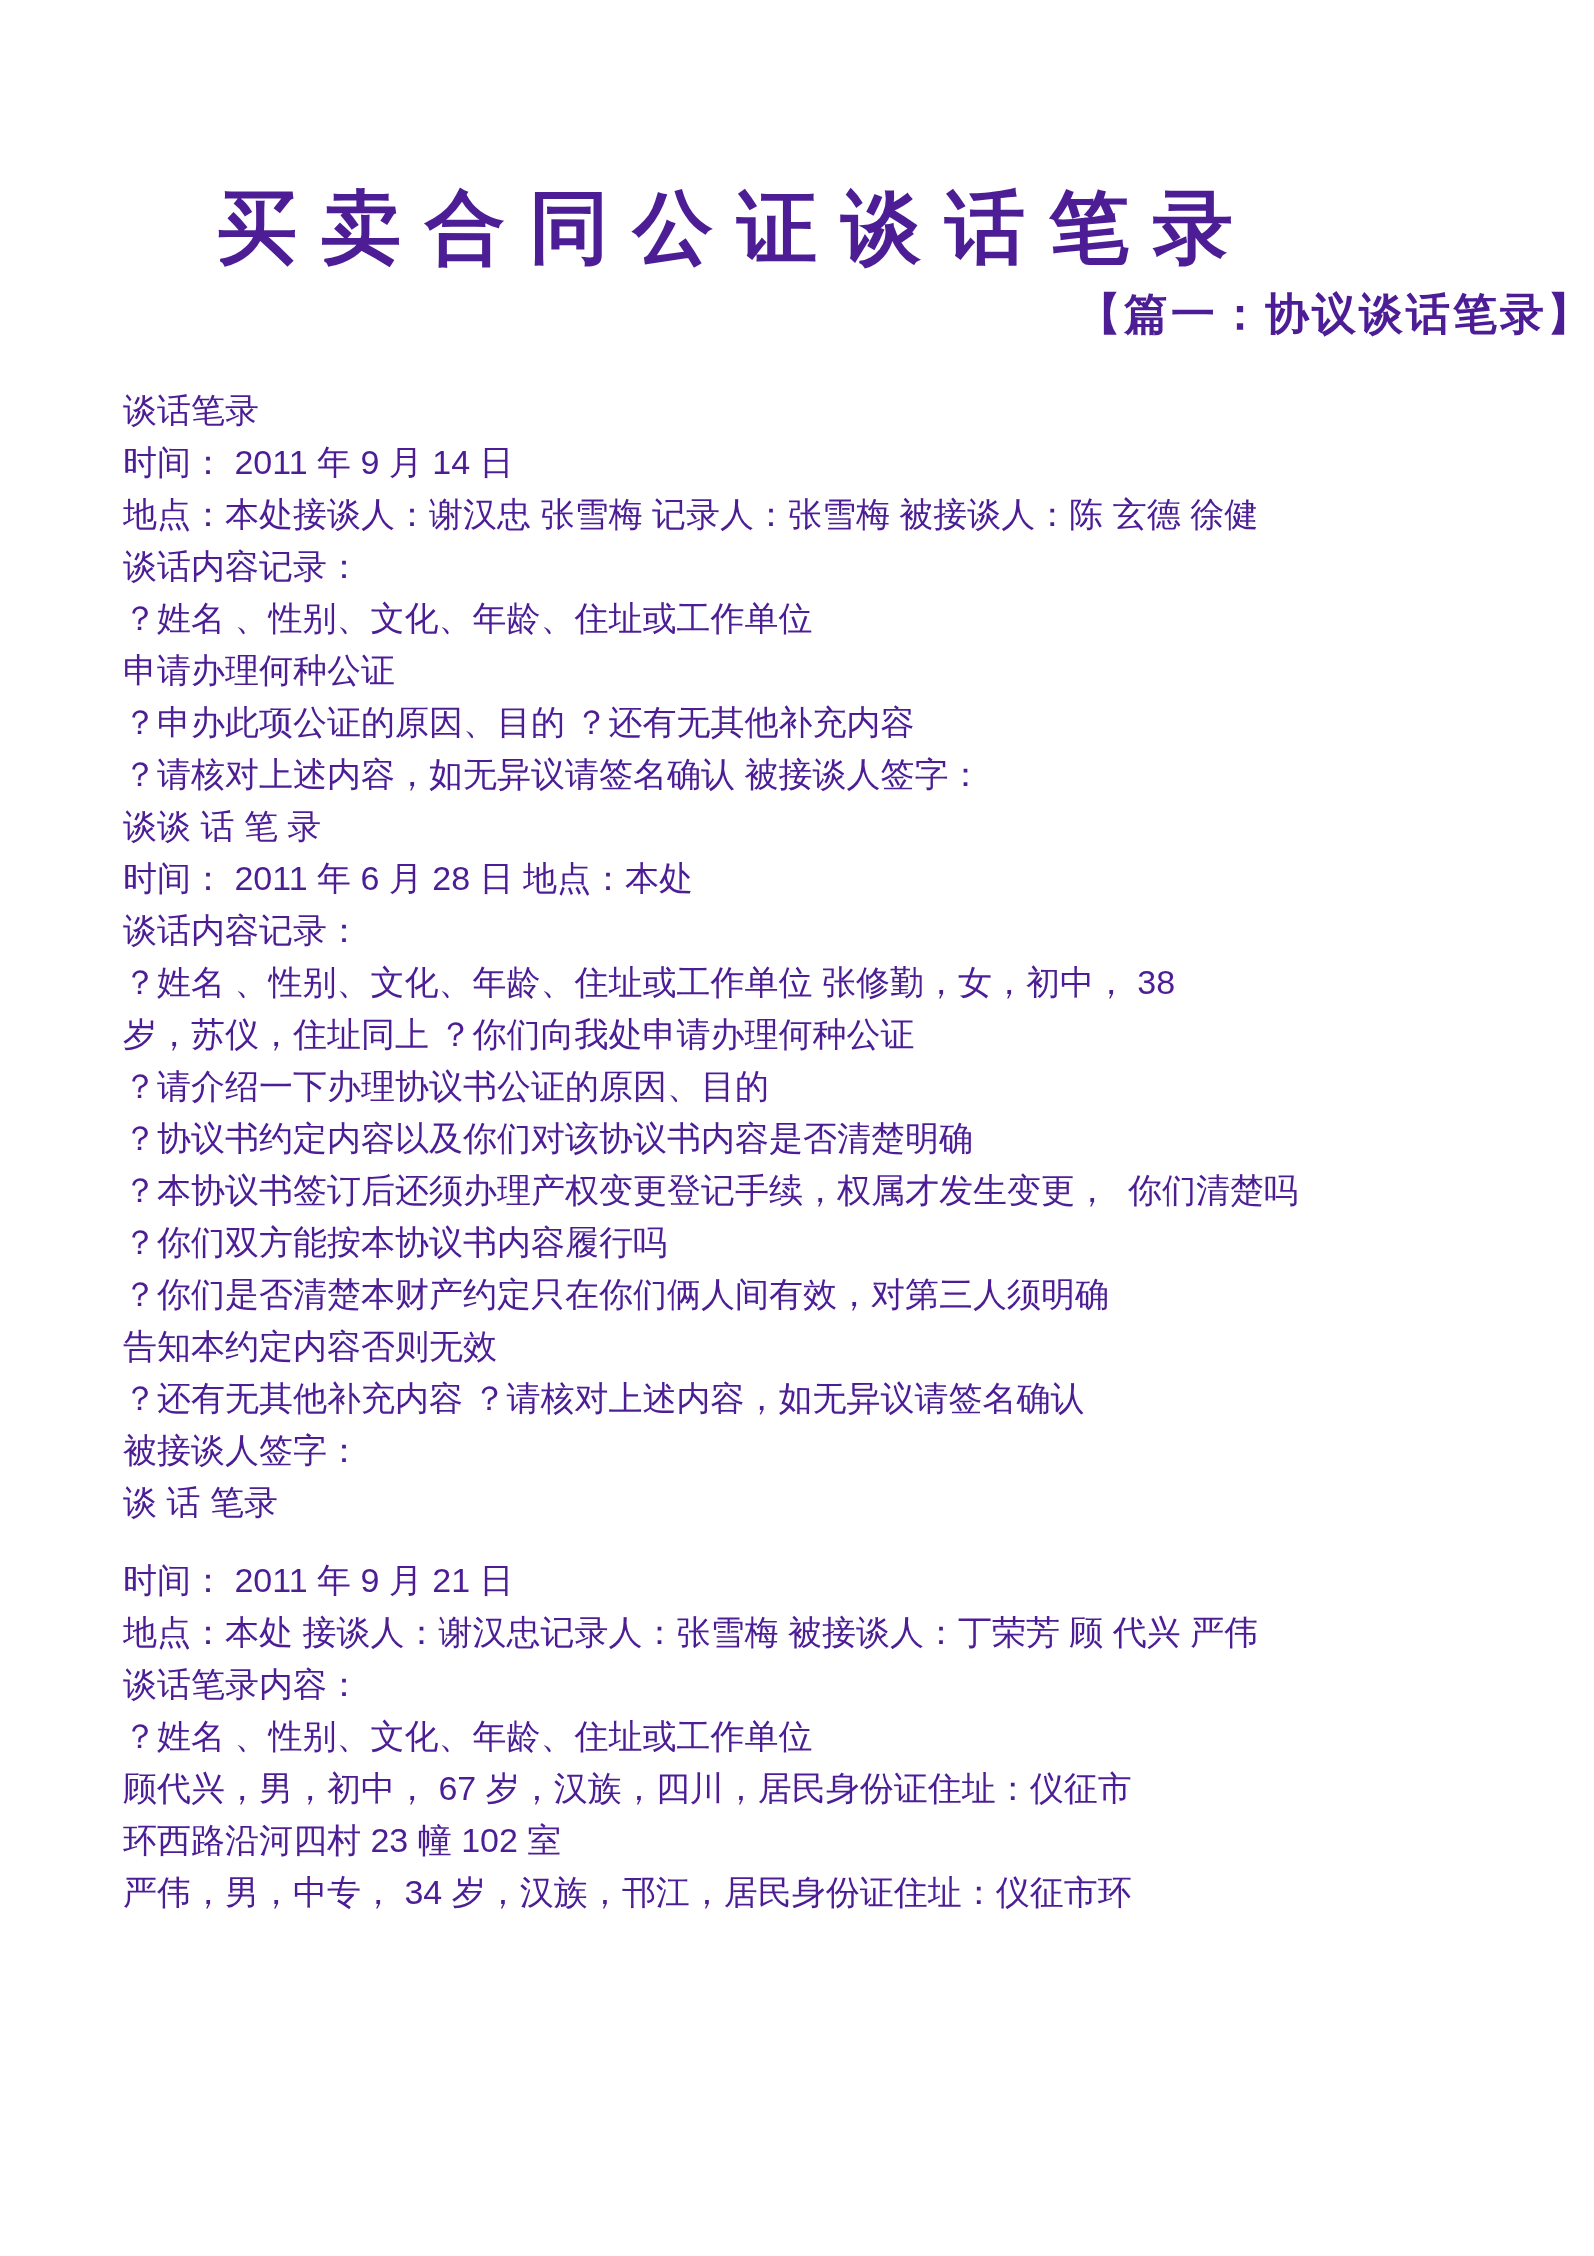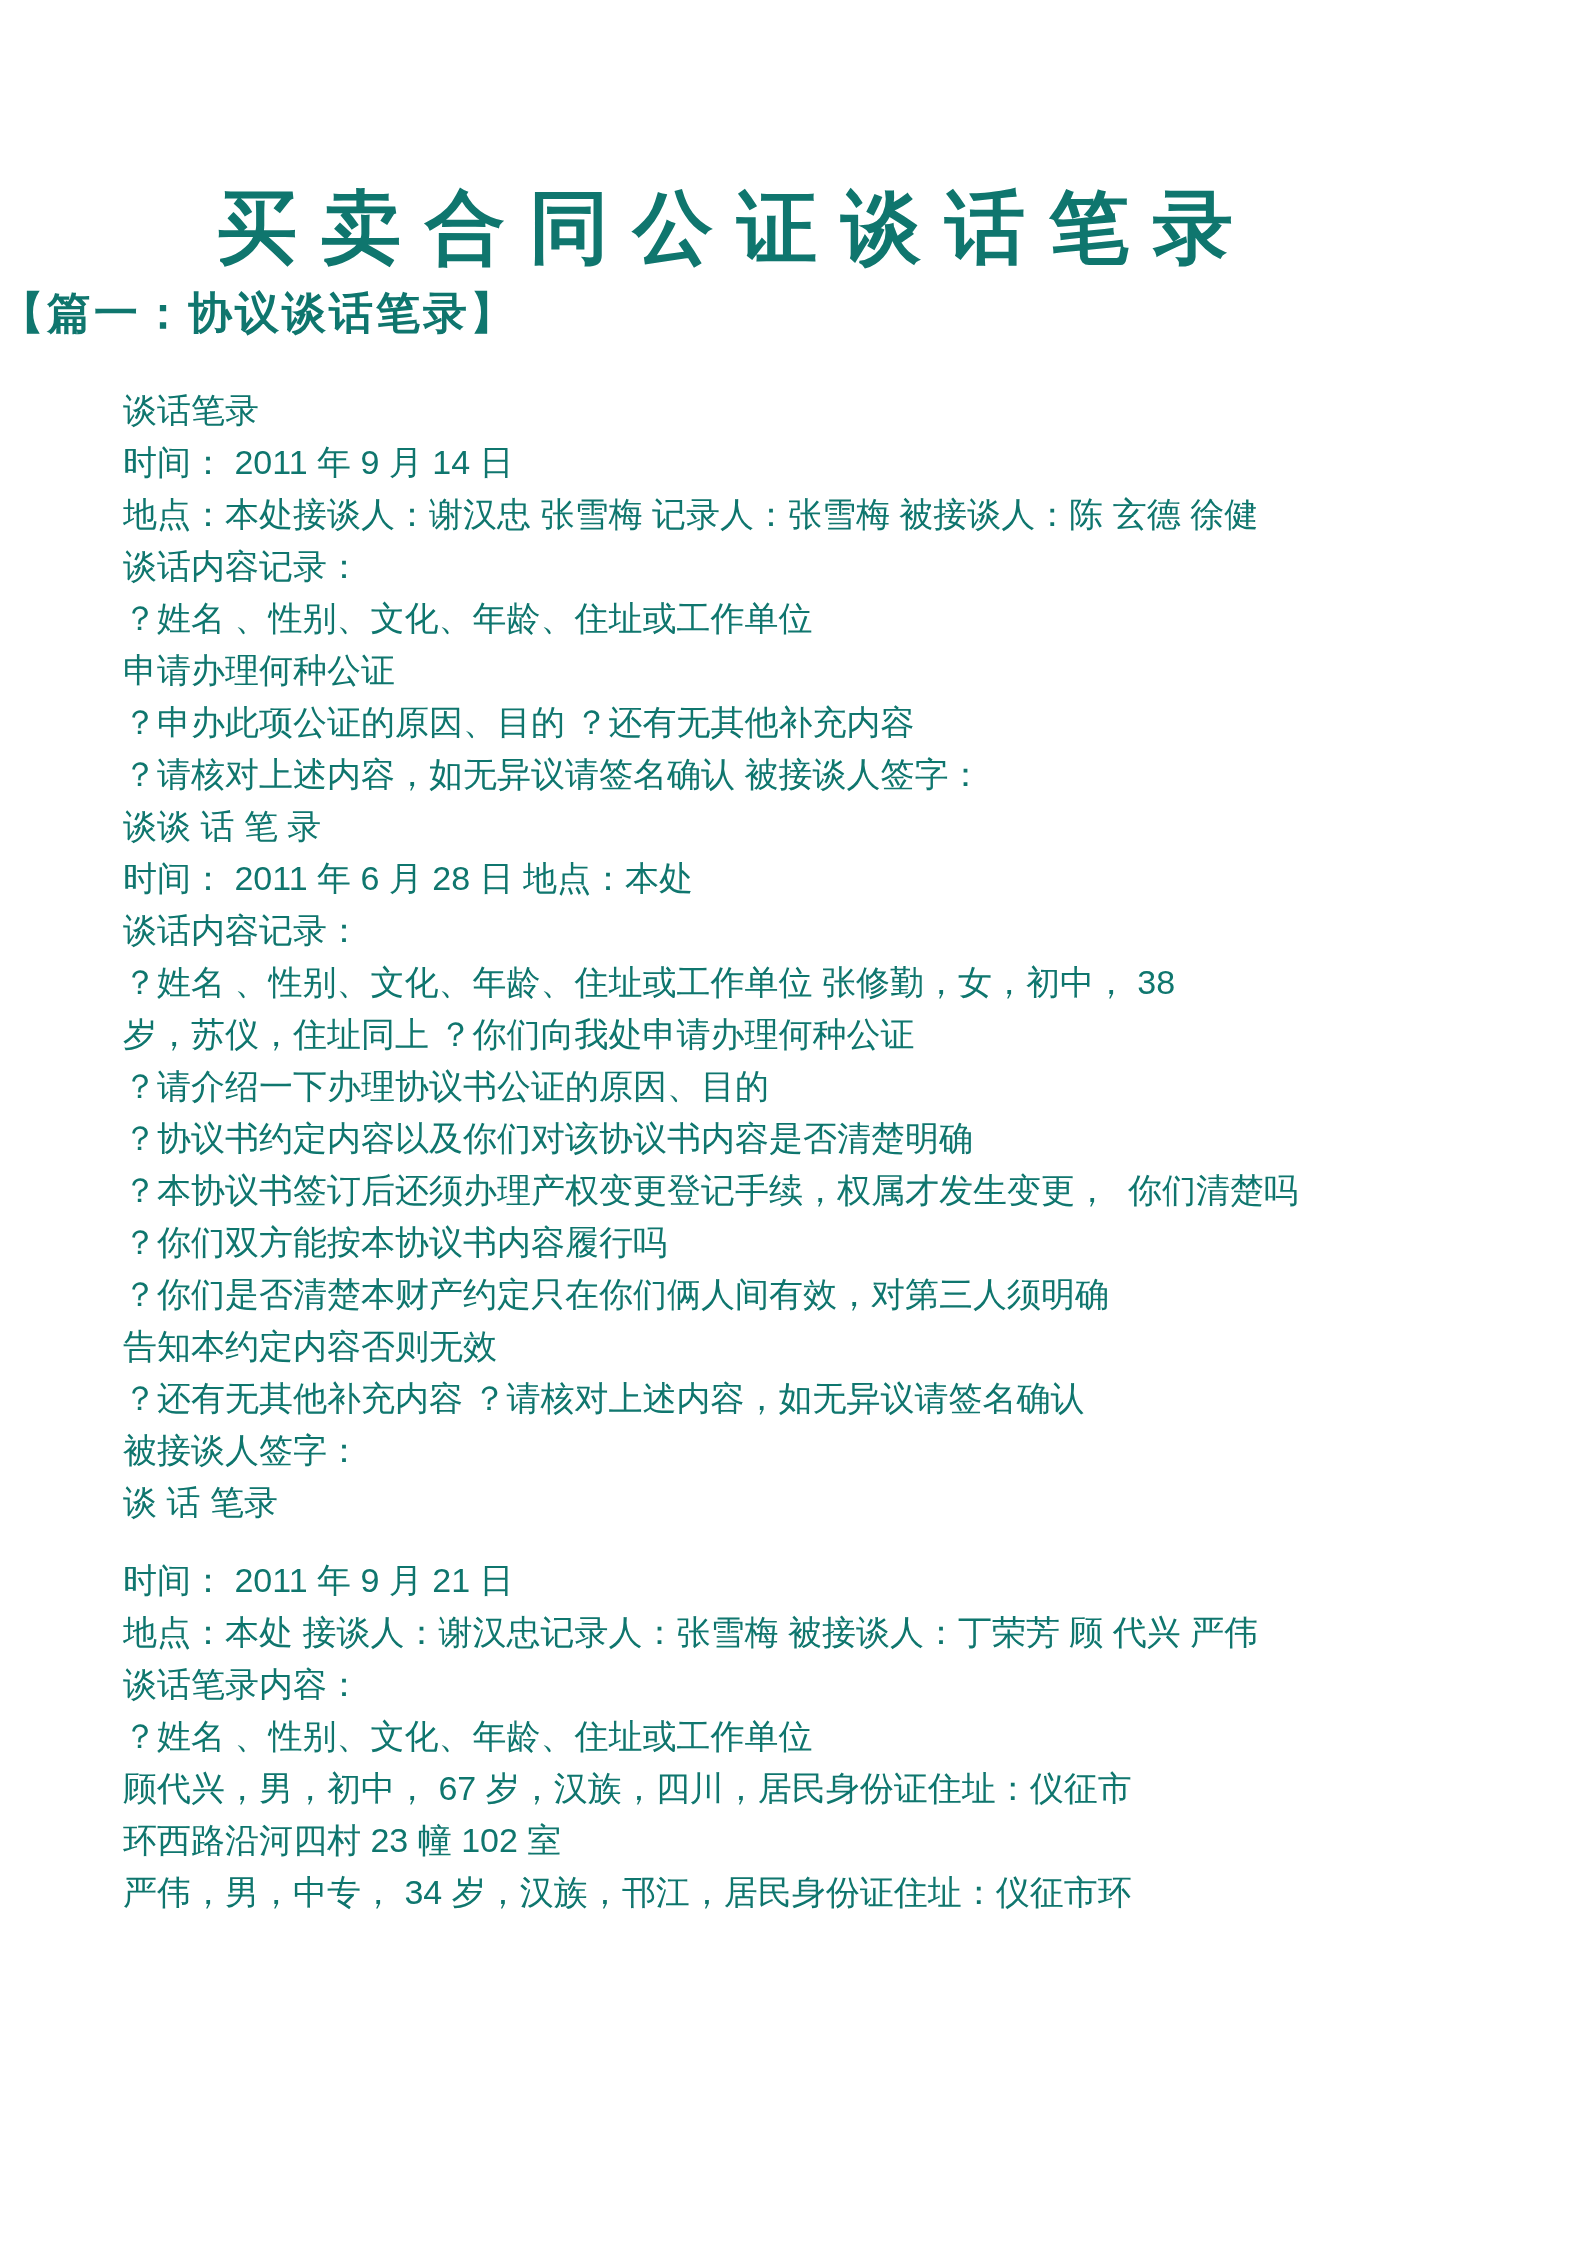--- a/index.html
+++ b/index.html
@@ -5,45 +5,44 @@
   html, body {
     margin: 0;
     padding: 0;
     background: #ffffff;
   }
   .page {
     position: relative;
     width: 1594px;
     height: 2256px;
     background: #ffffff;
-    color: #0f766e;
+    color: #4c1d95;
     font-family: "Liberation Sans", "DejaVu Sans", sans-serif;
     overflow: hidden;
     box-sizing: border-box;
   }
   .doc-title {
     margin: 0;
     padding-top: 188px;
     padding-right: 120px;
     text-align: center;
     font-size: 80px;
     font-weight: bold;
     line-height: 80px;
     letter-spacing: 24px;
     white-space: nowrap;
   }
   .doc-subtitle {
     margin: 16px 0 0 0;
-    text-align: left;
+    text-align: right;
     font-size: 44px;
     font-weight: bold;
     line-height: 60px;
     letter-spacing: 3px;
     white-space: nowrap;
-    font-family: Liberation Serif, serif;
   }
   .doc-body {
     margin: 40px 100px 12px 123px;
     font-size: 34px;
     line-height: 52px;
     font-weight: normal;
   }
   .body-line {
     min-height: 52px;
     white-space: pre-wrap;

